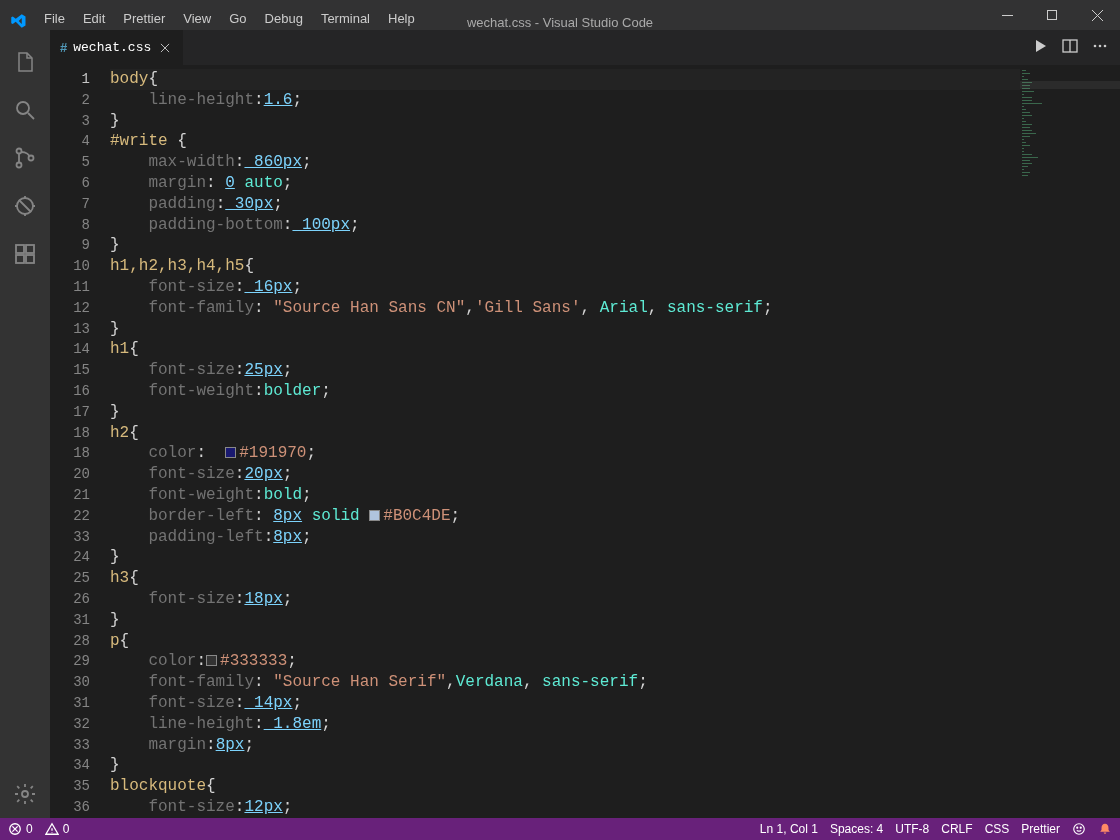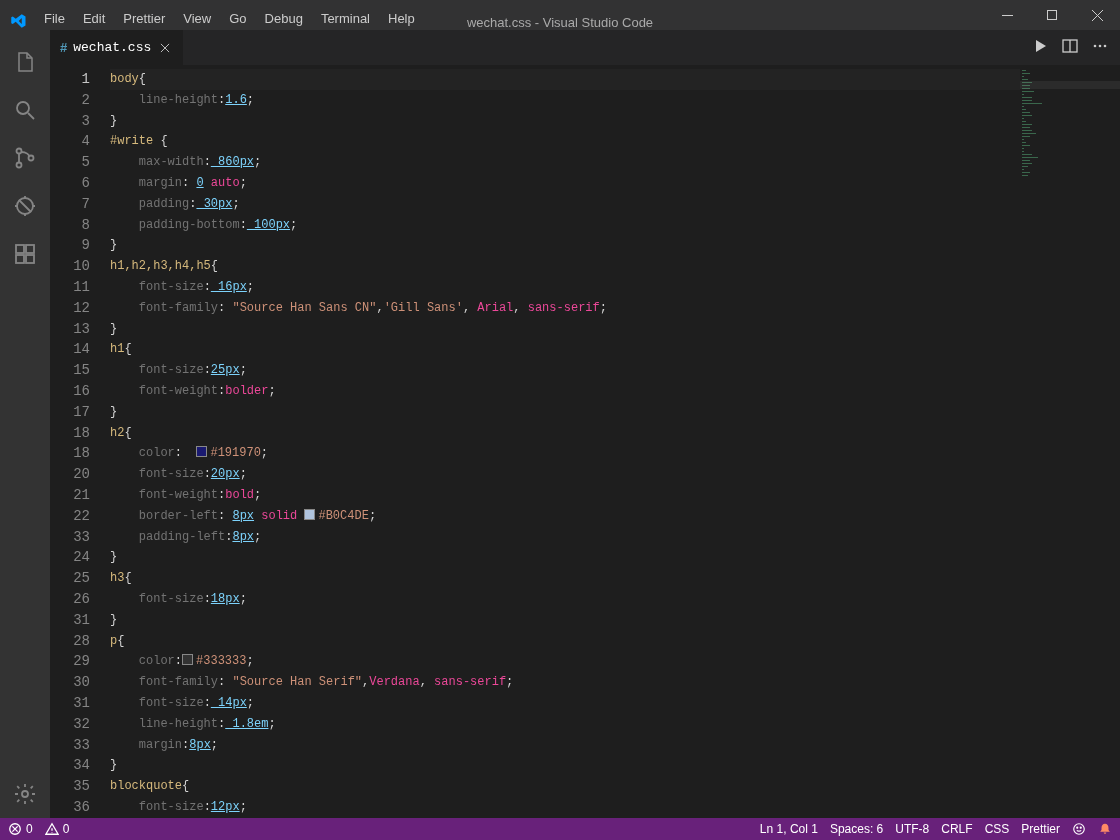--- a/index.html
+++ b/index.html
@@ -119,37 +119,37 @@
   padding-right: 20px;
   color: #858585;
   font-family: Consolas, "Courier New", monospace;
   font-size: 14px;
   line-height: 20.8px;
   padding-top: 4px;
 }
 .code {
   flex: 1;
   font-family: Consolas, "Courier New", monospace;
-  font-size: 12px;
+  font-size: 16px;
   line-height: 20.8px;
   padding-top: 4px;
   white-space: pre;
   color: #d4d4d4;
   overflow: hidden;
 }
 .gutter .ln.active { color: #c6c6c6; }
 .code .line.active { background: rgba(255,255,255,0.025); }
 
 
 .sel { color: #d7ba7d; }
 .prop { color: #737373; }
 .punct { color: #d4d4d4; }
 .num { color: #7dd3fc; text-decoration: underline; }
 .str { color: #ce9178; }
-.val { color: #ec4899; }
+.val { color: #5eead4; }
 .hex { color: #ce9178; font-family: Liberation Mono, monospace; }
 
 .swatch {
   display: inline-block;
   width: 11px; height: 11px;
   border: 1px solid #888;
   vertical-align: -1px;
   margin-right: 3px;
 }
 
@@ -366,21 +366,21 @@
   </div>
   <div class="sb-item">
     <svg viewBox="0 0 16 16" fill="none" stroke="#fff" stroke-width="1.5">
         <path d="M8 2l7 12H1L8 2z"></path>
         <path d="M8 7v3M8 12v.5"></path>
       </svg>
     <span>0</span>
   </div>
   <div class="spacer"></div>
   <div class="sb-item">Ln 1, Col 1</div>
-  <div class="sb-item">Spaces: 6</div>
+  <div class="sb-item">Spaces: 4</div>
   <div class="sb-item">UTF-8</div>
   <div class="sb-item">CRLF</div>
   <div class="sb-item">CSS</div>
   <div class="sb-item">Prettier</div>
   <div class="sb-item">
     <svg viewBox="0 0 16 16" fill="none" stroke="#fff" stroke-width="1.3">
         <circle cx="8" cy="8" r="6"></circle>
         <path d="M5.5 9.5c1 1.2 4 1.2 5 0"></path>
         <circle cx="6" cy="6.5" r="0.6" fill="#fff"></circle>
         <circle cx="10" cy="6.5" r="0.6" fill="#fff"></circle>

